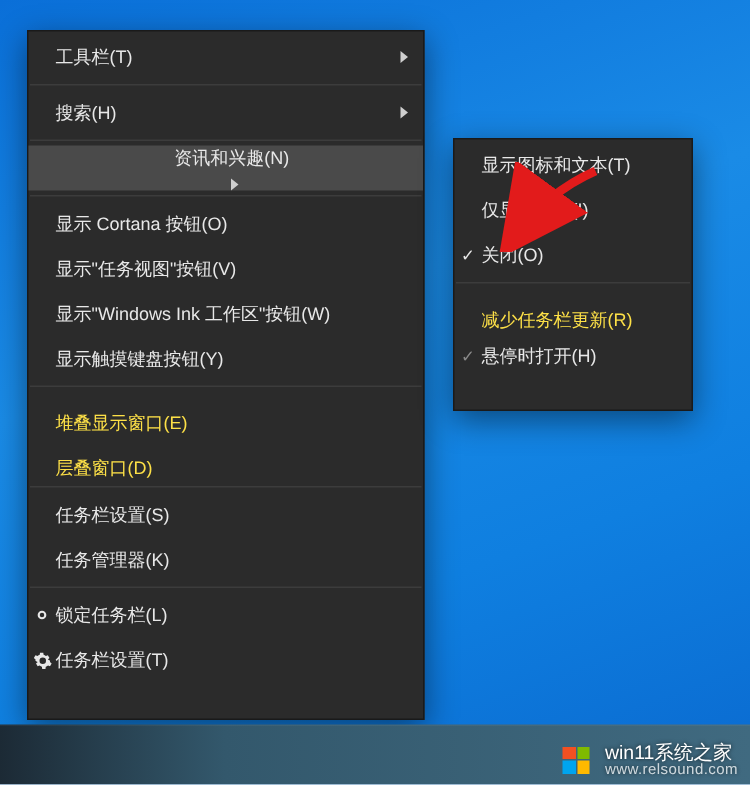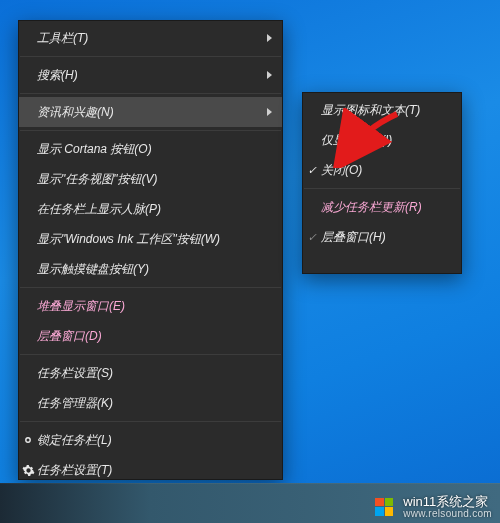--- a/index.html
+++ b/index.html
@@ -15,24 +15,24 @@
     }
     .menu {
       position:absolute; background:#2b2b2b; color:#e8e8e8;
       font-size:12px; box-shadow:0 6px 20px rgba(0,0,0,.45);
       border:1px solid #1a1a1a;
     }
     .menu.main { left:18px; top:20px; width:265px; height:460px; padding:2px 0; }
     .menu.sub  { left:302px; top:92px; width:160px; height:182px; padding:2px 0; }
     .item {
       display:flex; align-items:center; height:30px;
-      padding:0 10px 0 18px; position:relative;font-style:italic;
+      padding:0 10px 0 18px; position:relative;
     }
-    .item.highlight { background:#4a4a4a; }
-    .item.disabled { color:#f9a8d4; }
+    .item.highlight { background:#4a4a4a;flex-direction:column; }
+    .item.disabled { color:#fde047;align-items:flex-end; }
     .item .label { flex:1; white-space:nowrap; overflow:hidden; text-overflow:ellipsis; }
     .item .arrow {
       width:0;height:0;border-top:4px solid transparent;border-bottom:4px solid transparent;
       border-left:5px solid #cfcfcf; margin-left:4px;
     }
     .item .check {
       position:absolute; left:4px; width:10px; text-align:center;
       font-size:11px; color:#e8e8e8;
     }
     .item .check.dim { color:#8a8a8a; }
@@ -81,23 +81,20 @@
       <span class="arrow" data-interactable="false"></span>
     </div>
     <div class="sep" data-interactable="false"></div>
     <div class="item" data-interactable="true">
       <span class="label" data-interactable="false">显示 Cortana 按钮(O)</span>
     </div>
     <div class="item" data-interactable="true">
       <span class="label" data-interactable="false">显示"任务视图"按钮(V)</span>
     </div>
     <div class="item" data-interactable="true">
-      <span class="label" data-interactable="false">在任务栏上显示人脉(P)</span>
-    </div>
-    <div class="item" data-interactable="true">
       <span class="label" data-interactable="false">显示"Windows Ink 工作区"按钮(W)</span>
     </div>
     <div class="item" data-interactable="true">
       <span class="label" data-interactable="false">显示触摸键盘按钮(Y)</span>
     </div>
     <div class="sep" data-interactable="false"></div>
     <div class="item disabled" data-interactable="false">
       <span class="label" data-interactable="false">堆叠显示窗口(E)</span>
     </div>
     <div class="item disabled" data-interactable="false">
@@ -139,21 +136,21 @@
     <div class="item" data-interactable="true">
       <span class="check" data-interactable="false">✓</span>
       <span class="label" data-interactable="false">关闭(O)</span>
     </div>
     <div class="sep" data-interactable="false"></div>
     <div class="item disabled" data-interactable="false">
       <span class="label" data-interactable="false">减少任务栏更新(R)</span>
     </div>
     <div class="item" data-interactable="true">
       <span class="check dim" data-interactable="false">✓</span>
-      <span class="label" data-interactable="false">层叠窗口(H)</span>
+      <span class="label" data-interactable="false">悬停时打开(H)</span>
     </div>
   </div>
 
   <svg class="annot" data-interactable="false" viewBox="0 0 80 60">
     <defs>
       <marker id="ah" markerWidth="10" markerHeight="10" refX="7" refY="5" orient="auto">
         <path d="M0,0 L10,5 L0,10 Z" fill="#e21b1b"></path>
       </marker>
     </defs>
     <path d="M72,6 Q40,20 18,50" stroke="#e21b1b" stroke-width="6" fill="none" marker-end="url(#ah)"></path>

